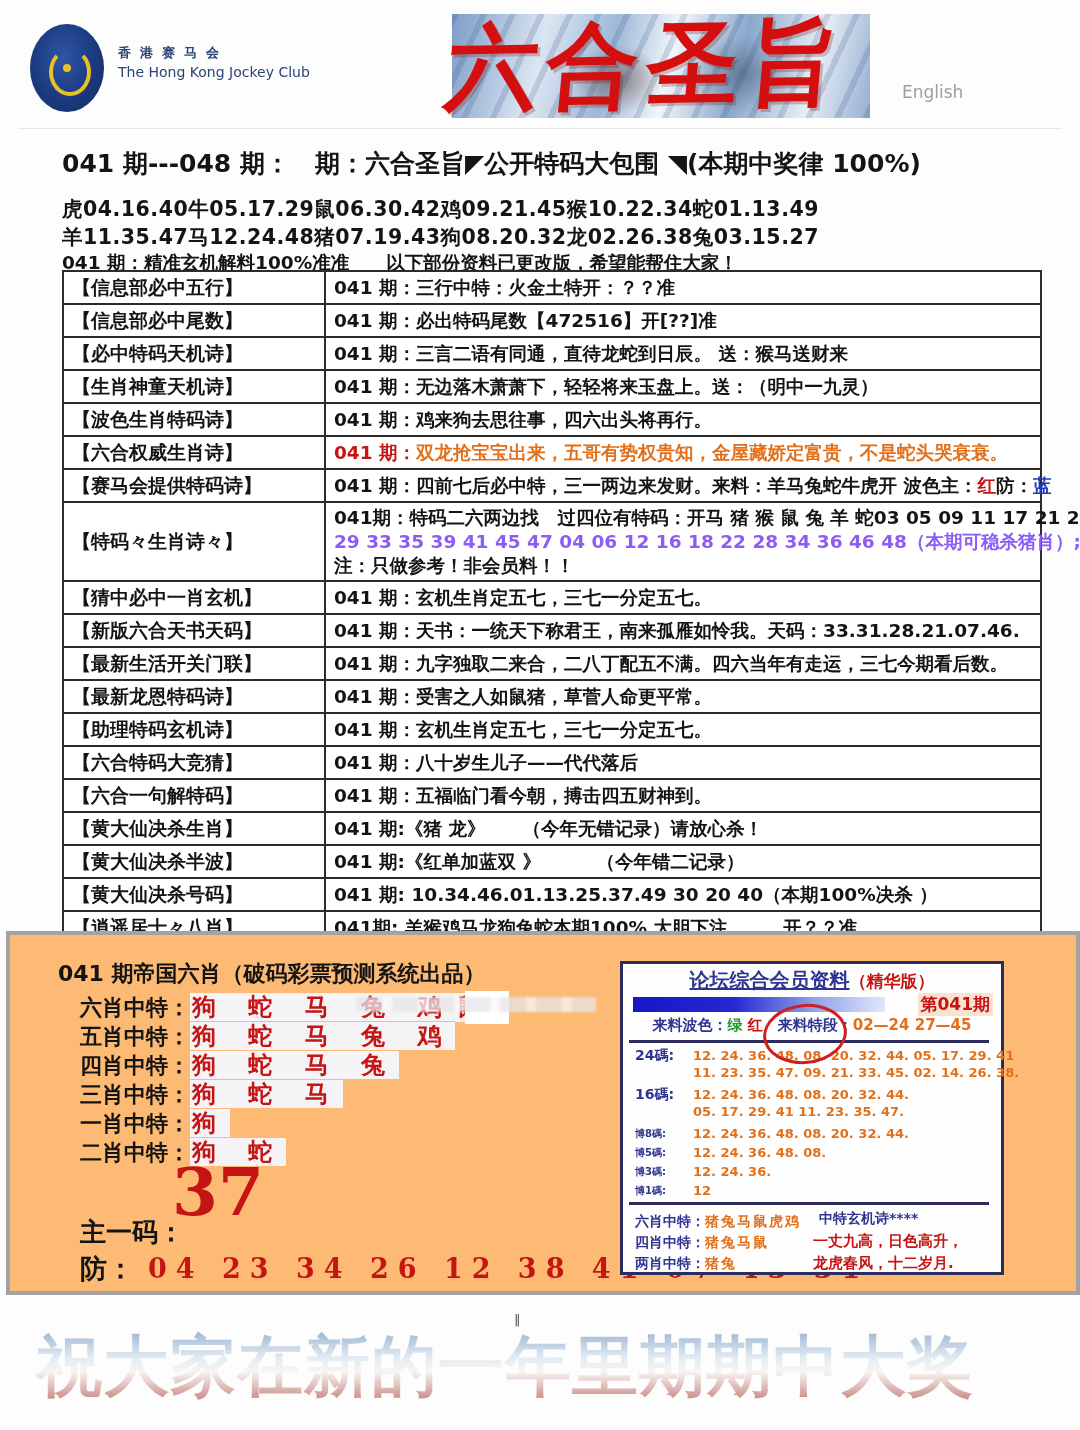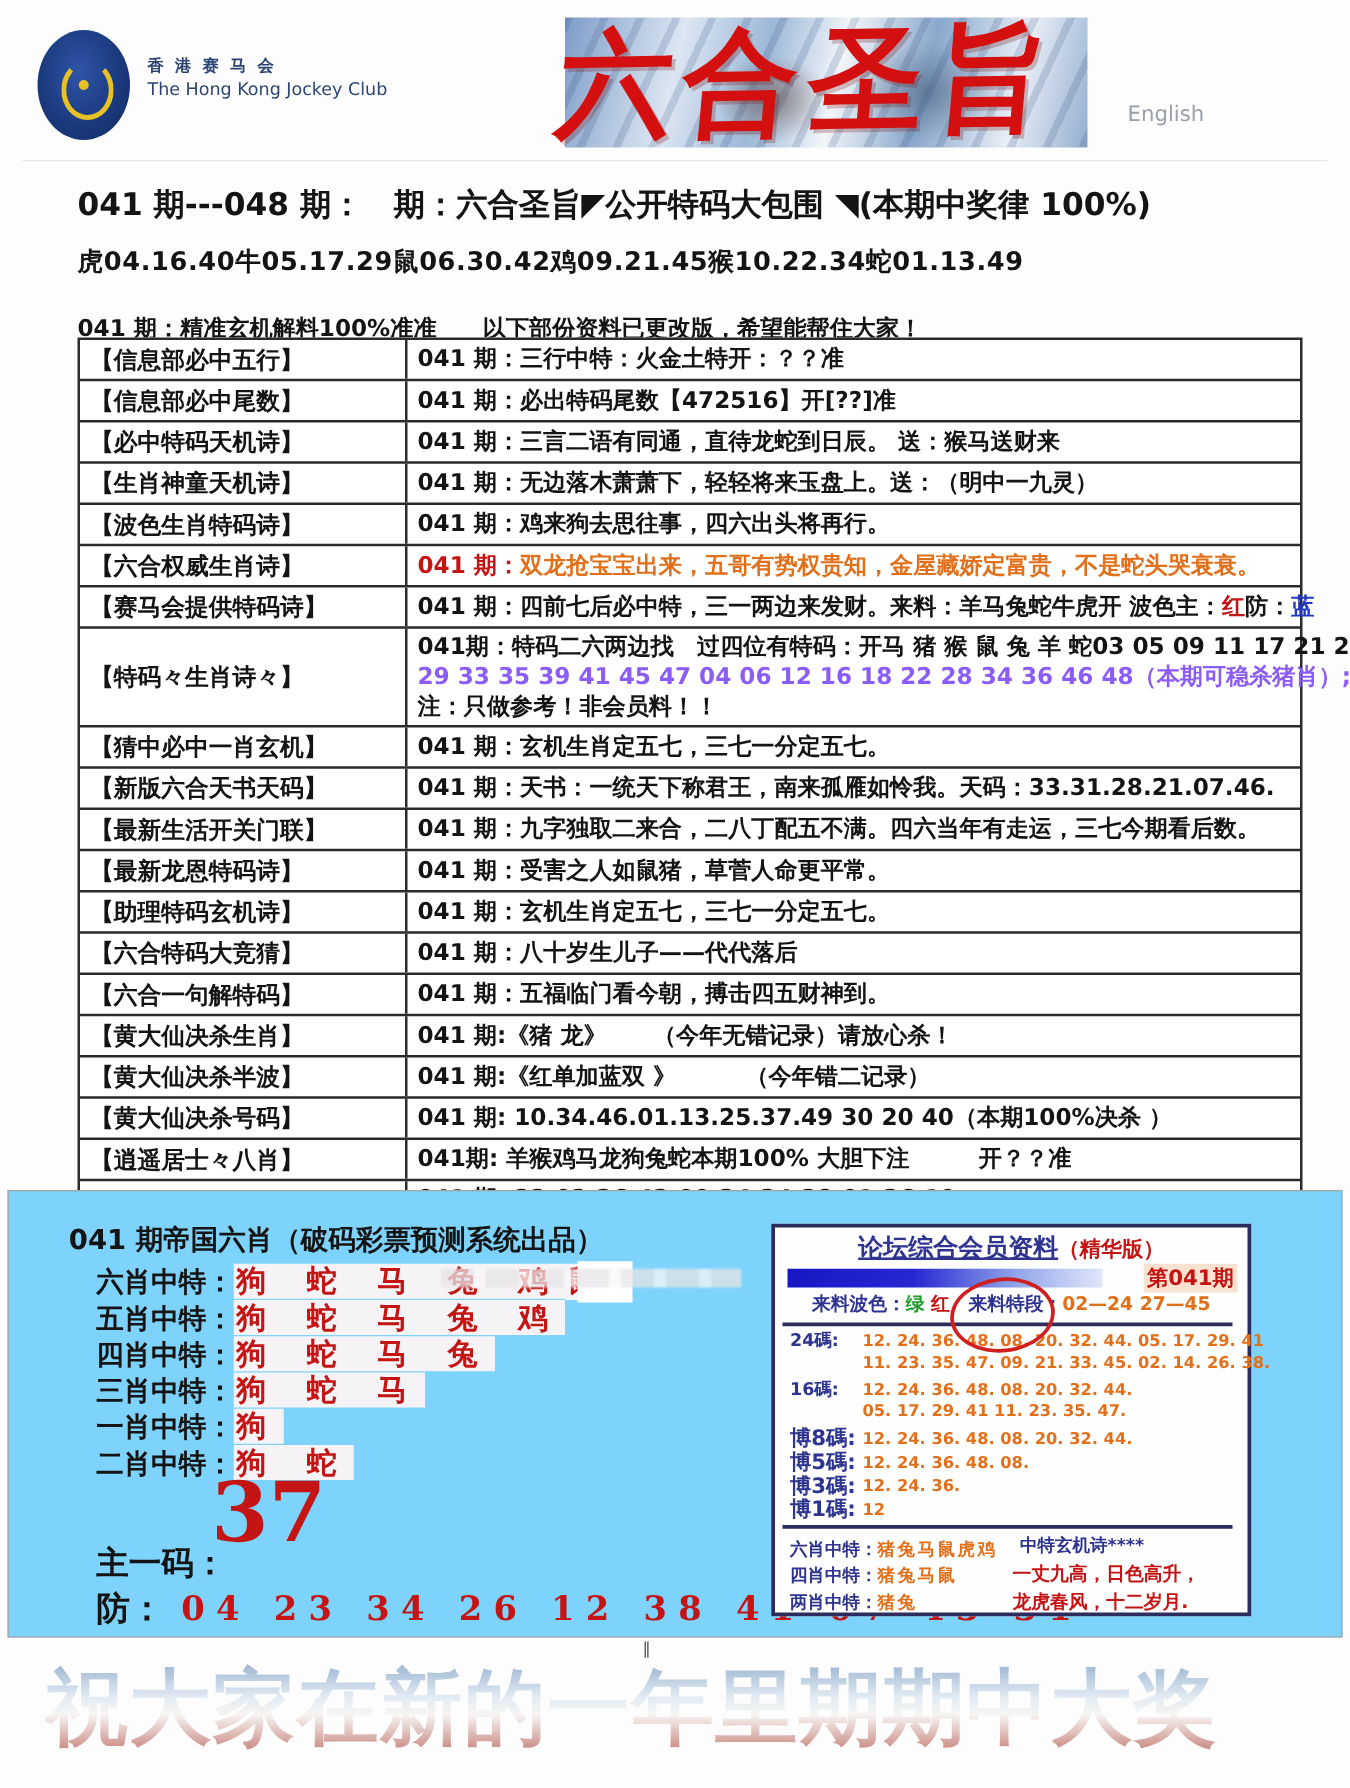--- a/index.html
+++ b/index.html
@@ -40,21 +40,21 @@
   .trow{display:flex;border-top:2px solid #2b2b2b;}
   .trow:first-child{border-top:none;}
   .tlabel{flex:0 0 248px;width:248px;border-right:2px solid #2b2b2b;padding:2.5px 4px 2.5px 8px;
           font-size:19px;font-weight:bold;display:flex;align-items:center;white-space:nowrap;}
   .tcontent{flex:1;padding:2.5px 8px;font-size:18.5px;font-weight:bold;line-height:22px;
           display:flex;flex-direction:column;justify-content:center;}
   .tline{white-space:nowrap;}
   .tcontent .tline{padding:1px 0;}
 
   
-  .bottom-box{left:6px;top:952px;width:1066px;height:356px;border:1px solid #a3a3a3;background:#7dd3fc;}
+  .bottom-box{left:6px;top:931px;width:1066px;height:356px;border:4px solid #a3a3a3;background:#fdba74;}
   .empire-title{left:48px;top:24px;font-size:22px;font-weight:bold;white-space:nowrap;}
   .empire-lines{left:70px;top:58px;}
   .e-line{height:29px;line-height:29px;white-space:nowrap;}
   .e-label{font-size:22px;font-weight:bold;color:#141414;}
   .e-animals{font-size:24px;font-weight:bold;letter-spacing:12px;background:#f6f3f6;padding:0 2px;}
   .partial{position:relative;display:inline-block;}
   .partial .cov{position:absolute;left:10px;top:-2px;right:-14px;bottom:-2px;background:#fff;}
   .ghost-strip{left:346px;top:62px;width:240px;height:15px;opacity:.75;filter:blur(1px);
           background:repeating-linear-gradient(90deg,#e7e5e7 0 26px,#f8f7f8 26px 36px);}
   .empire-main-label{left:70px;top:280px;font-size:26px;font-weight:bold;}
@@ -70,21 +70,21 @@
   .mb-issue{right:8px;top:29px;font-size:17px;font-weight:bold;background:#f9e2d0;padding:0 3px;}
   .mb-info{left:0;top:52px;width:100%;text-align:center;font-size:15px;font-weight:bold;white-space:nowrap;}
   .mb-div{left:6px;width:360px;height:3px;background:#2c2c5e;}
   .d1{top:76px;} .d2{top:238px;}
   .mb-codes{left:12px;top:83px;}
   .mb-crow{display:flex;margin-bottom:5px;}
   .mb-clabel{flex:0 0 58px;font-size:14px;font-weight:bold;line-height:17px;}
   .mb-clines{font-size:13px;font-weight:bold;line-height:17px;white-space:nowrap;}
   .mb-bets{left:12px;top:160px;}
   .mb-brow{display:flex;height:19px;line-height:19px;}
-  .mb-blabel{flex:0 0 58px;font-size:17px;font-weight:bold;}
+  .mb-blabel{flex:0 0 58px;font-size:10px;font-weight:bold;}
   .mb-bval{font-size:13px;font-weight:bold;white-space:nowrap;}
   .mb-zods{left:12px;top:246px;}
   .mb-zrow{height:21px;line-height:21px;white-space:nowrap;}
   .mb-zlabel{font-size:14px;font-weight:bold;}
   .mb-zval{font-size:14px;font-weight:bold;letter-spacing:2px;}
   .mb-poem-title{left:196px;top:246px;font-size:14px;font-weight:bold;white-space:nowrap;}
   .mb-poem{left:190px;top:266px;}
   .mb-pline{height:22px;line-height:22px;font-size:15px;font-weight:bold;white-space:nowrap;}
   .red-ellipse{left:140px;top:40px;width:78px;height:54px;border:3px solid #cf2020;border-radius:50%;
           transform:rotate(-6deg);}
@@ -110,20 +110,21 @@
   <div class="abs banner">
     <div class="banner-streaks"></div>
     <div class="banner-blot1"></div>
     <div class="banner-blot2"></div>
   </div>
   <div class="abs banner-title">六合圣旨</div>
   <div class="abs english-link">English</div>
 
   <div class="abs heading">041 期---048 期：　期：六合圣旨◤公开特码大包围 ◥(本期中奖律 100%)</div>
   <div class="abs zline z1">虎04.16.40牛05.17.29鼠06.30.42鸡09.21.45猴10.22.34蛇01.13.49</div>
+  <div class="abs zline z2">羊11.35.47马12.24.48猪07.19.43狗08.20.32龙02.26.38兔03.15.27</div>
   <div class="abs subhead">041 期：精准玄机解料100%准准　　以下部份资料已更改版，希望能帮住大家！</div>
 
   <div class="abs main-table" id="main-table">
       <div class="trow">
         <div class="tlabel">【信息部必中五行】</div>
         <div class="tcontent">
           <div class="tline"><span style="color: rgb(20, 20, 20);">041 期：三行中特：火金土特开：？？准</span></div>
         </div>
       </div>
       <div class="trow">

